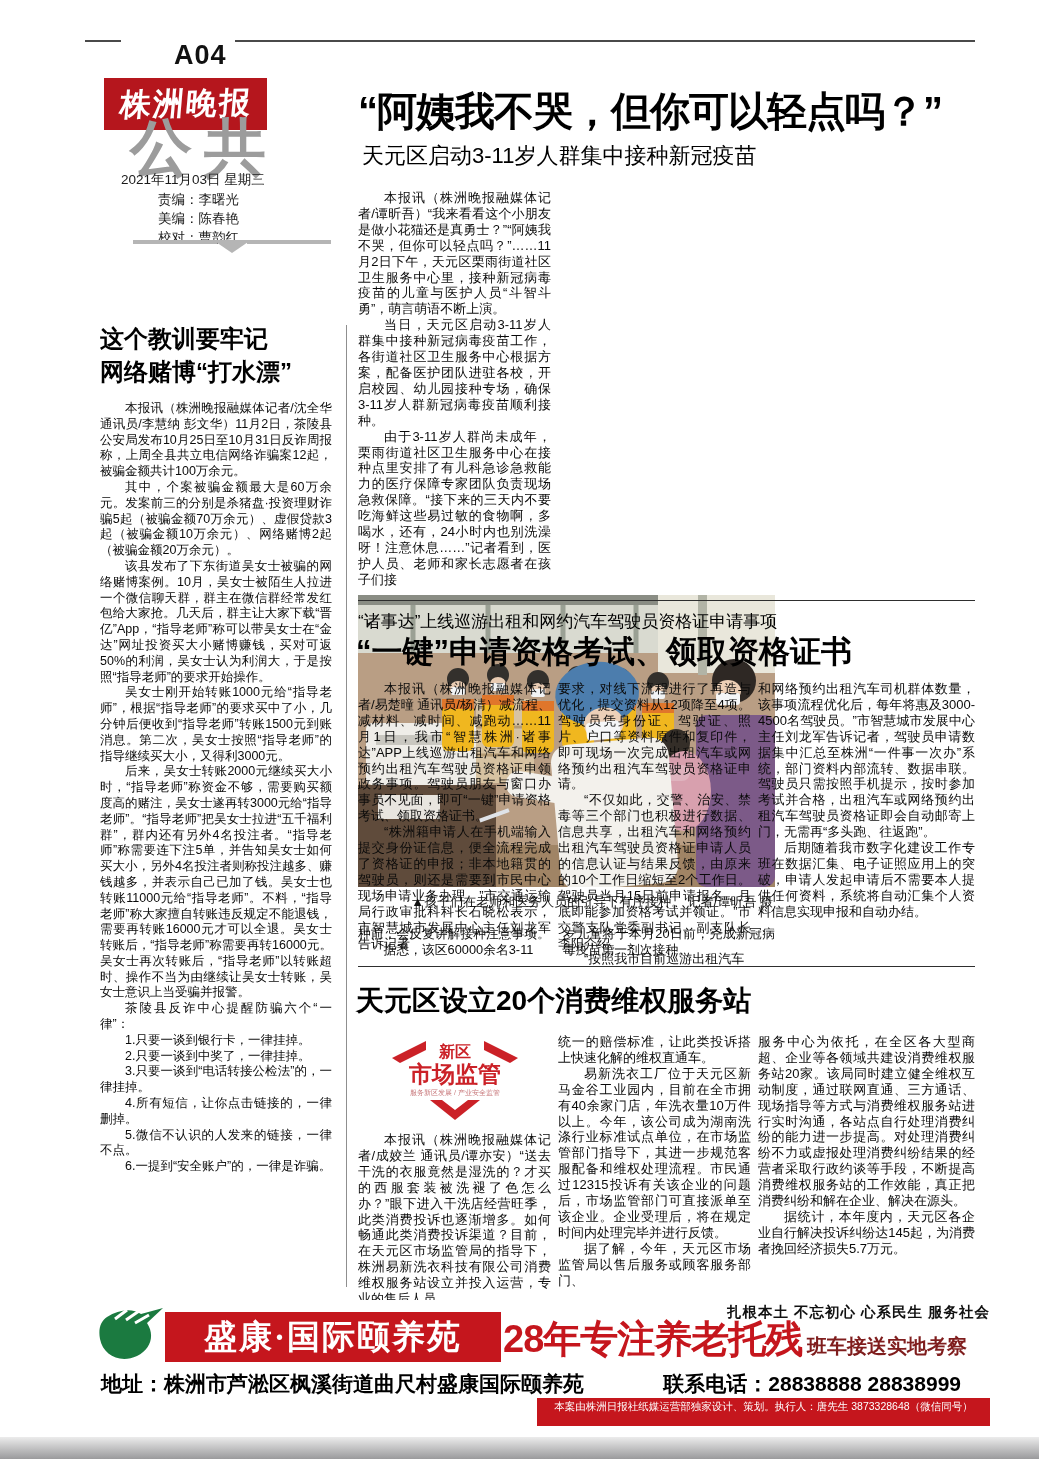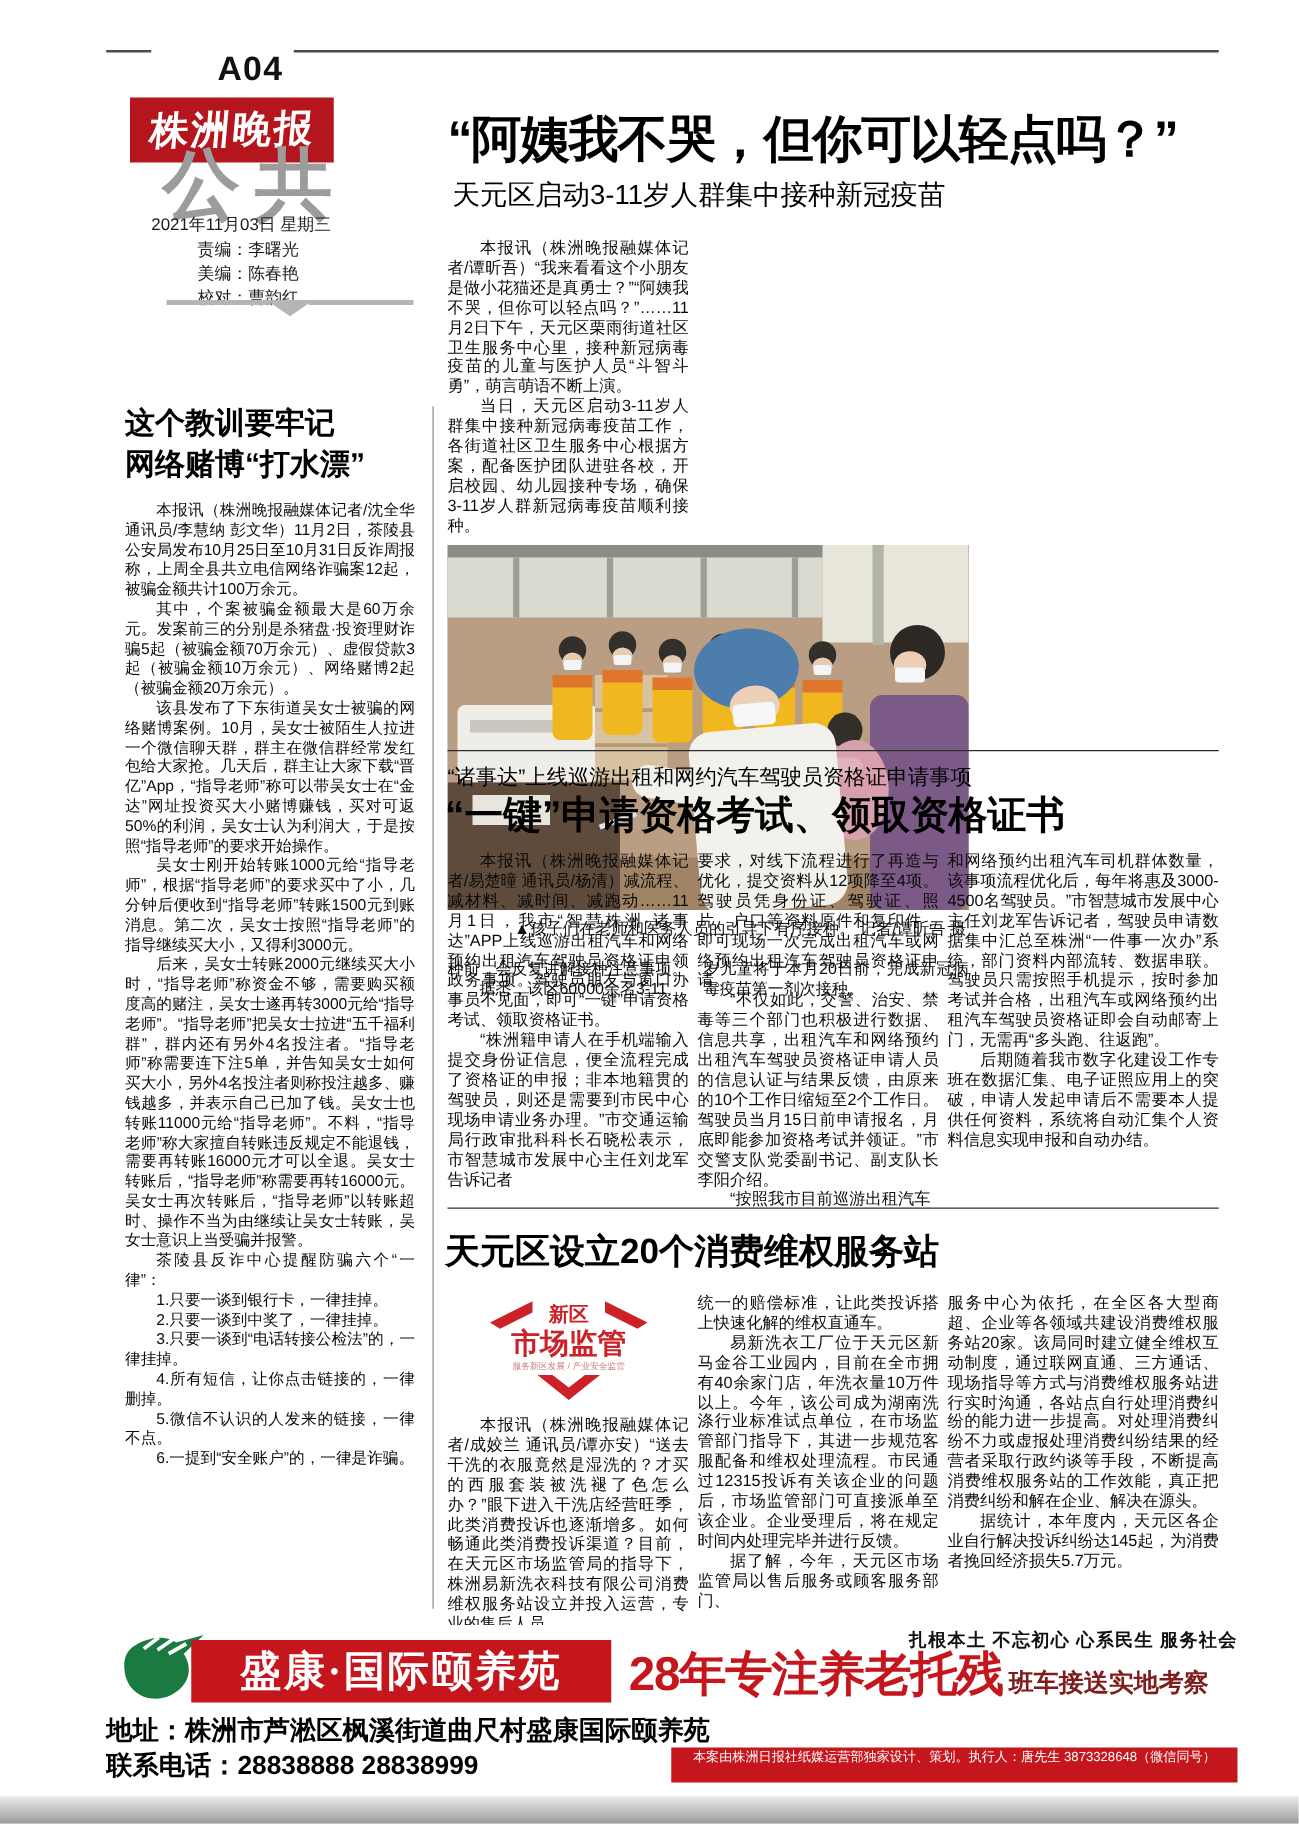--- a/index.html
+++ b/index.html
@@ -57,27 +57,27 @@
   .col { width:193px; }
   .col.wide { width:217px; }
 
   
   .bot-headline { position:absolute; left:356px; top:982px; font-size:28px; font-weight:bold; color:#000; white-space:nowrap; }
   .market-logo { display:block; margin:2px auto 8px auto; }
 
   
   .ad { position:absolute; left:85px; top:1300px; width:890px; height:116px; background:#fff; }
   .ad-dove { position:absolute; left:8px; top:5px; }
-  .ad-brandbox { position:absolute; left:68px; top:12px; width:336px; height:50px; background:#c5161d;
+  .ad-brandbox { position:absolute; left:80px; top:12px; width:336px; height:50px; background:#c5161d;
                  display:flex; align-items:center; justify-content:center; }
   .ad-brandbox span { color:#fff; font-size:33px; font-weight:bold; letter-spacing:2px; font-family:"Liberation Serif", serif; white-space:nowrap; }
   .ad-slogan-big { position:absolute; left:418px; top:14px; font-size:38px; font-weight:bold; color:#c5161d; letter-spacing:-1px; white-space:nowrap; }
   .ad-slogan-small { position:absolute; left:722px; top:33px; font-size:20px; font-weight:bold; color:#7f1d1d; white-space:nowrap; }
   .ad-tagline { position:absolute; left:642px; top:3px; font-size:14.5px; font-weight:bold; color:#111; letter-spacing:1px; white-space:nowrap; }
-  .ad-addr-row { position:absolute; left:0; top:70px; width:860px; display:flex; justify-content:space-between; align-items:flex-start;flex-direction:column; }
+  .ad-addr-row { position:absolute; left:16px; top:70px; width:860px; display:flex; justify-content:space-between; align-items:flex-end; }
   .ad-address, .ad-phone { font-size:21px; font-weight:bold; color:#000; white-space:nowrap; }
   .ad-strip { position:absolute; left:452px; top:98px; width:453px; height:28px; background:#c5161d;
               color:#fff; font-size:10.5px; line-height:16px; text-align:center; white-space:nowrap; }
 
   .bottom-shade { position:absolute; left:0; top:1437px; width:1039px; height:22px;
                   background:linear-gradient(#ececec, #9a9a9c); }
 </style>
 </head>
 <body>
 
@@ -121,20 +121,21 @@
 </div>
 <div class="vline"></div>
 
 <div class="main-headline">“阿姨我不哭，但你可以轻点吗？”</div>
 <div class="main-subhead">天元区启动3-11岁人群集中接种新冠疫苗</div>
 
 <div class="main-body">
   <div class="main-col1 txt">
     <p>本报讯（株洲晚报融媒体记者/谭昕吾）“我来看看这个小朋友是做小花猫还是真勇士？”“阿姨我不哭，但你可以轻点吗？”……11月2日下午，天元区栗雨街道社区卫生服务中心里，接种新冠病毒疫苗的儿童与医护人员“斗智斗勇”，萌言萌语不断上演。</p>
     <p>当日，天元区启动3-11岁人群集中接种新冠病毒疫苗工作，各街道社区卫生服务中心根据方案，配备医护团队进驻各校，开启校园、幼儿园接种专场，确保3-11岁人群新冠病毒疫苗顺利接种。</p>
+    <p>由于3-11岁人群尚未成年，栗雨街道社区卫生服务中心在接种点里安排了有儿科急诊急救能力的医疗保障专家团队负责现场急救保障。“接下来的三天内不要吃海鲜这些易过敏的食物啊，多喝水，还有，24小时内也别洗澡呀！注意休息……”记者看到，医护人员、老师和家长志愿者在孩子们接</p>
   </div>
   <div class="photo-wrap">
     <div class="photo-frame">
       <svg width="417" height="292" viewBox="0 0 417 292">
         <rect width="417" height="292" fill="#b99e84"></rect>
         <rect x="0" y="0" width="417" height="10" fill="#8a8d84"></rect>
         <rect x="0" y="10" width="300" height="48" fill="#d9dad0"></rect>
         <rect x="300" y="0" width="117" height="78" fill="#e9e7db"></rect>
         <g stroke="#9aa094" stroke-width="5">
           <line x1="55" y1="10" x2="55" y2="58"></line>

